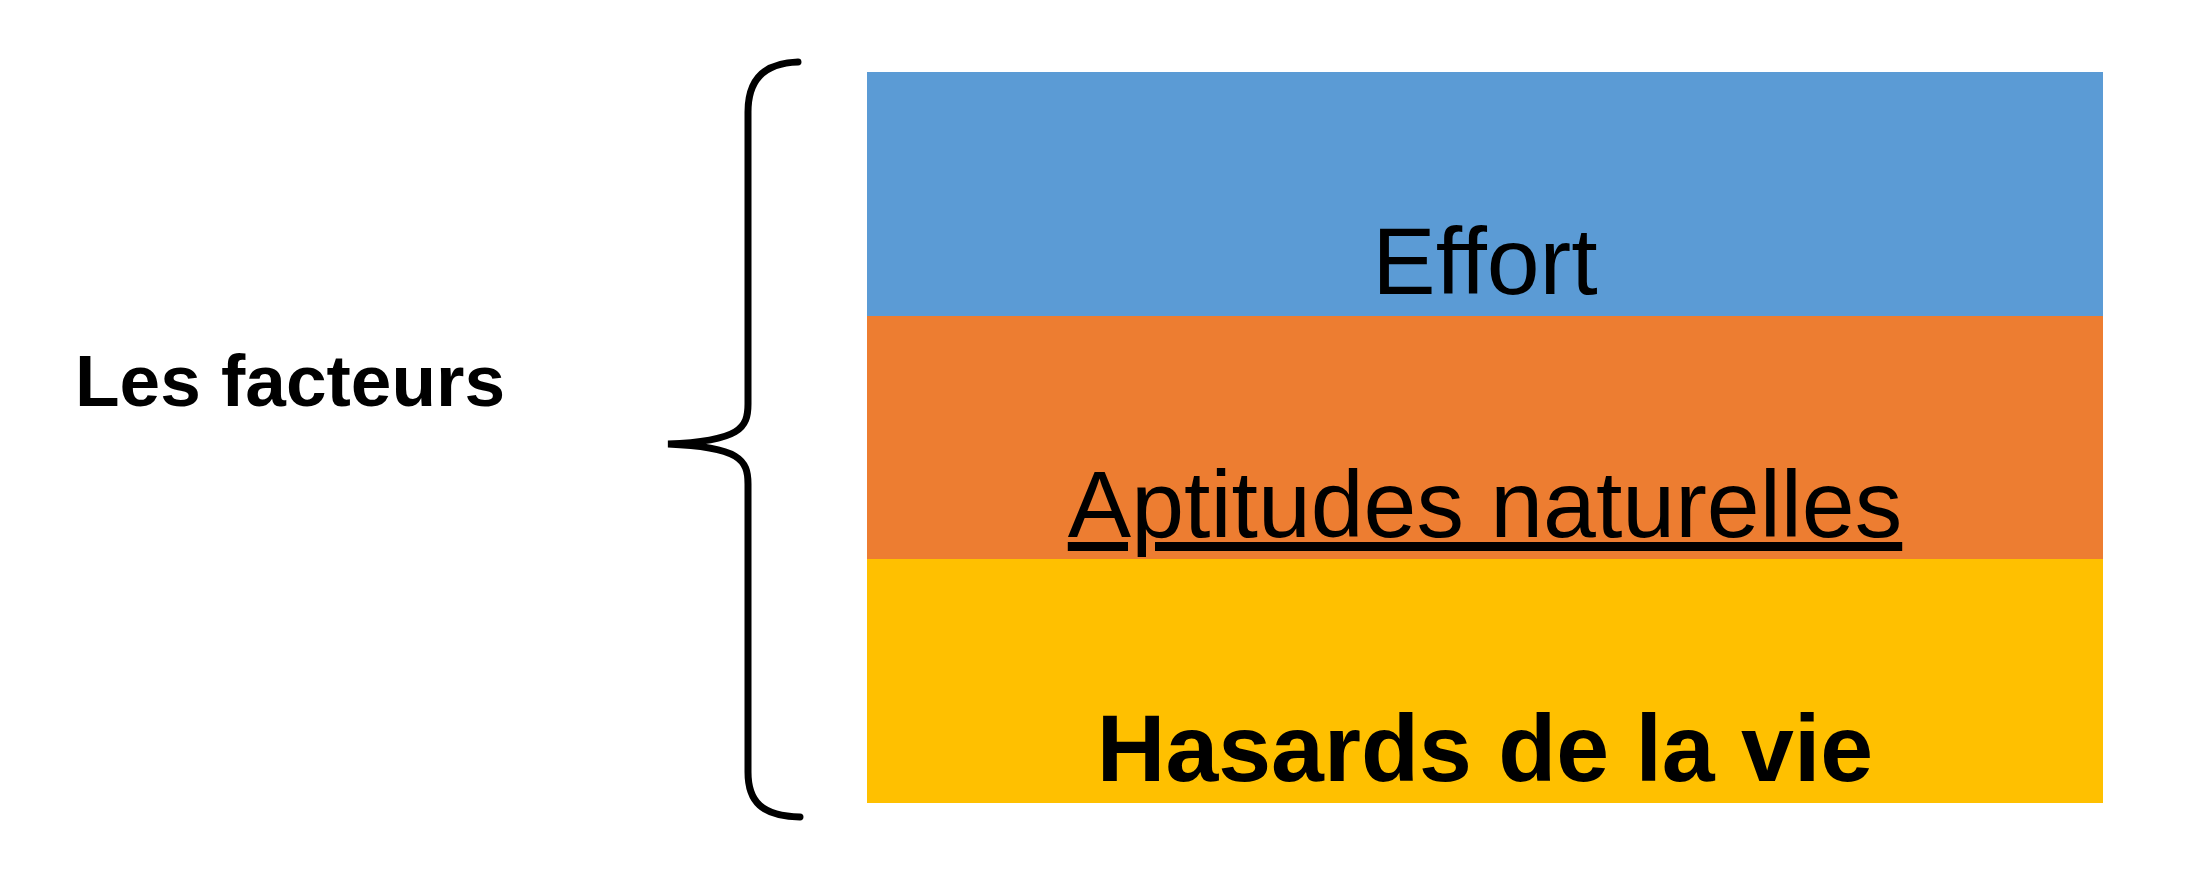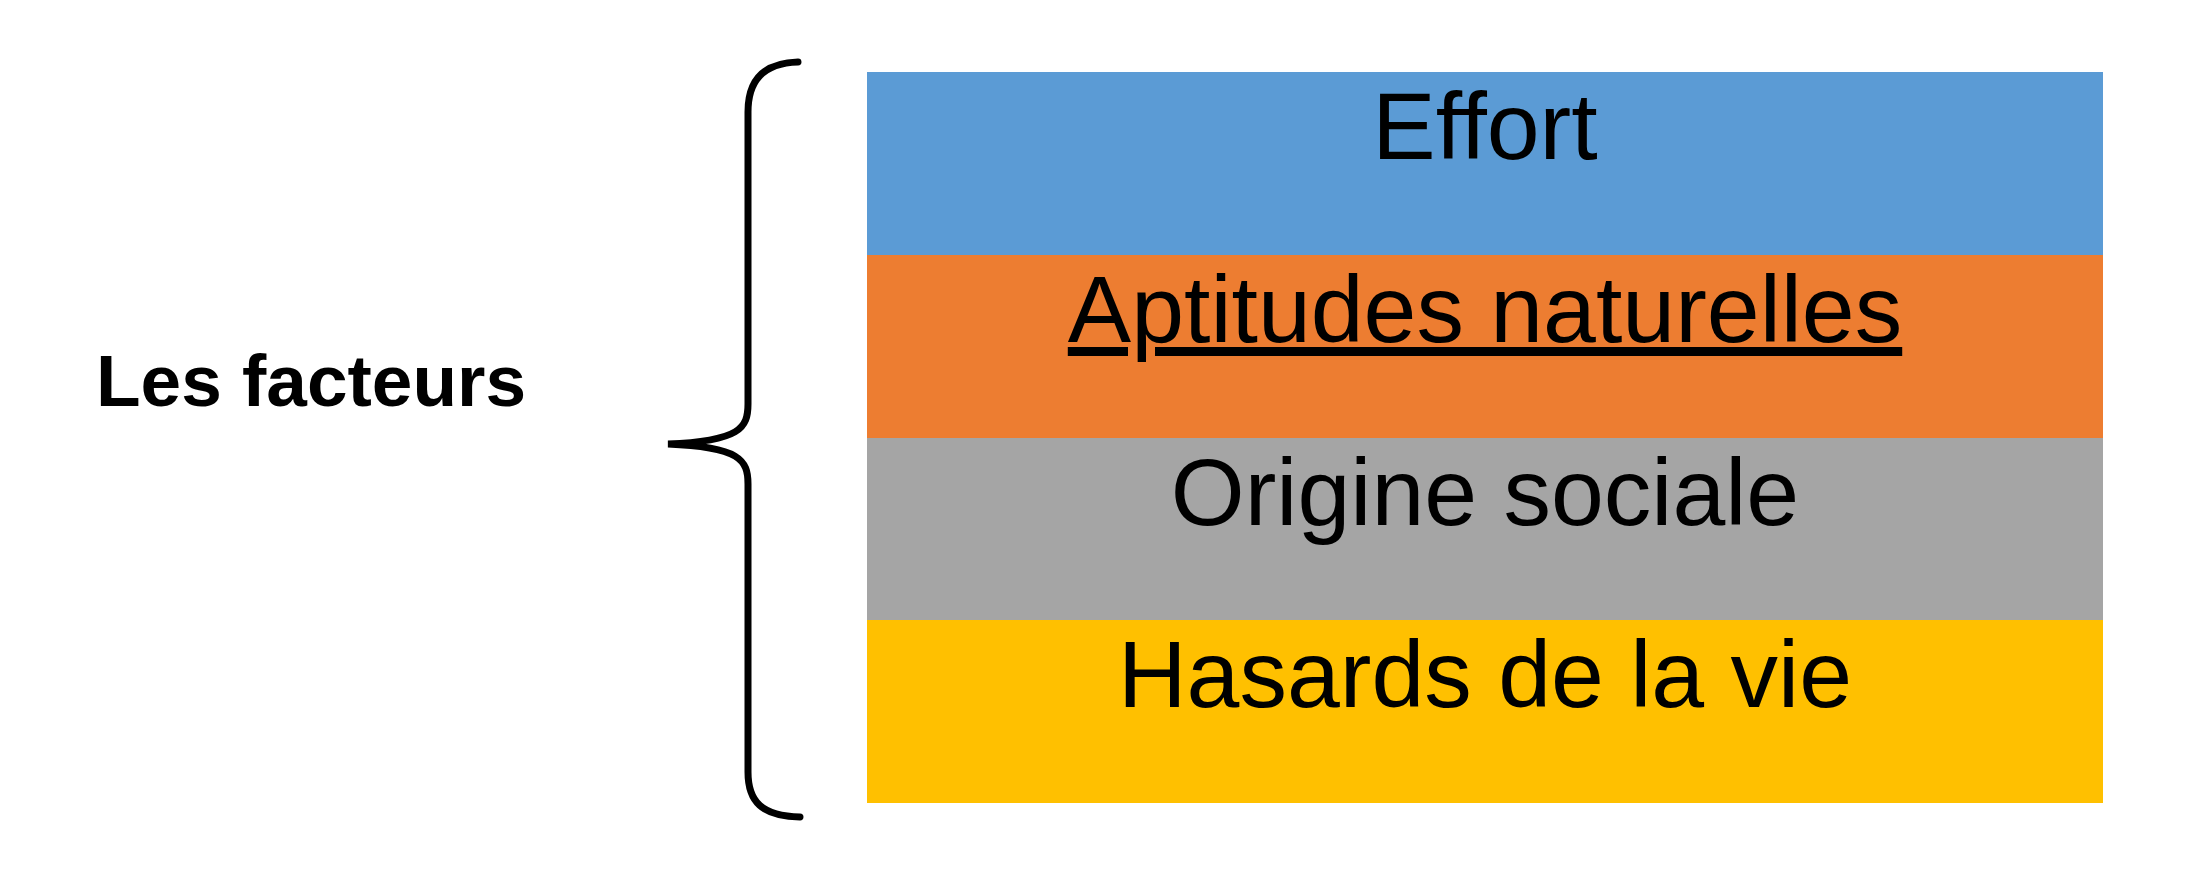--- a/index.html
+++ b/index.html
@@ -20,21 +20,20 @@
     position: absolute;
     left: 0;
     top: 322px;
     width: 580px;
     text-align: center;
     font-weight: bold;
     font-size: 73px;
     line-height: 118px;
     color: #000000;
     white-space: nowrap;
-    padding-left: 21px;
   }
   .brace-svg {
     position: absolute;
     left: 0;
     top: 0;
     width: 2200px;
     height: 892px;
     pointer-events: none;
   }
   .bars {
@@ -42,21 +41,21 @@
     left: 867px;
     top: 72px;
     width: 1236px;
     height: 731px;
     display: flex;
     flex-direction: column;
   }
   .bar {
     flex: 1 1 0;
     display: flex;
-    align-items: flex-start;
+    align-items: flex-end;
     justify-content: center;
     font-size: 95px;
     font-weight: 400;
     color: #000000;
     white-space: nowrap;
   }
 </style>
 </head>
 <body>
 
@@ -76,21 +75,18 @@
              C 748 802, 762 816, 800 817" fill="none" stroke="#000000" stroke-width="7" stroke-linecap="round"></path>
   </svg>
 
   <div class="bars">
     <div class="bar" style="background: rgb(91, 155, 213);">
       <span>Effort</span>
     </div>
     <div class="bar" style="background: rgb(237, 125, 49); text-decoration: underline;">
       <span>Aptitudes naturelles</span>
     </div>
-    <div class="bar" style="background: rgb(165, 165, 165);">
-      <span>Origine sociale</span>
-    </div>
-    <div class="bar" style="background: rgb(255, 192, 0);">
+    <div class="bar" style="background: rgb(255, 192, 0); font-weight: bold;">
       <span>Hasards de la vie</span>
     </div>
   </div>
 
 </div>
 
 </body></html>

